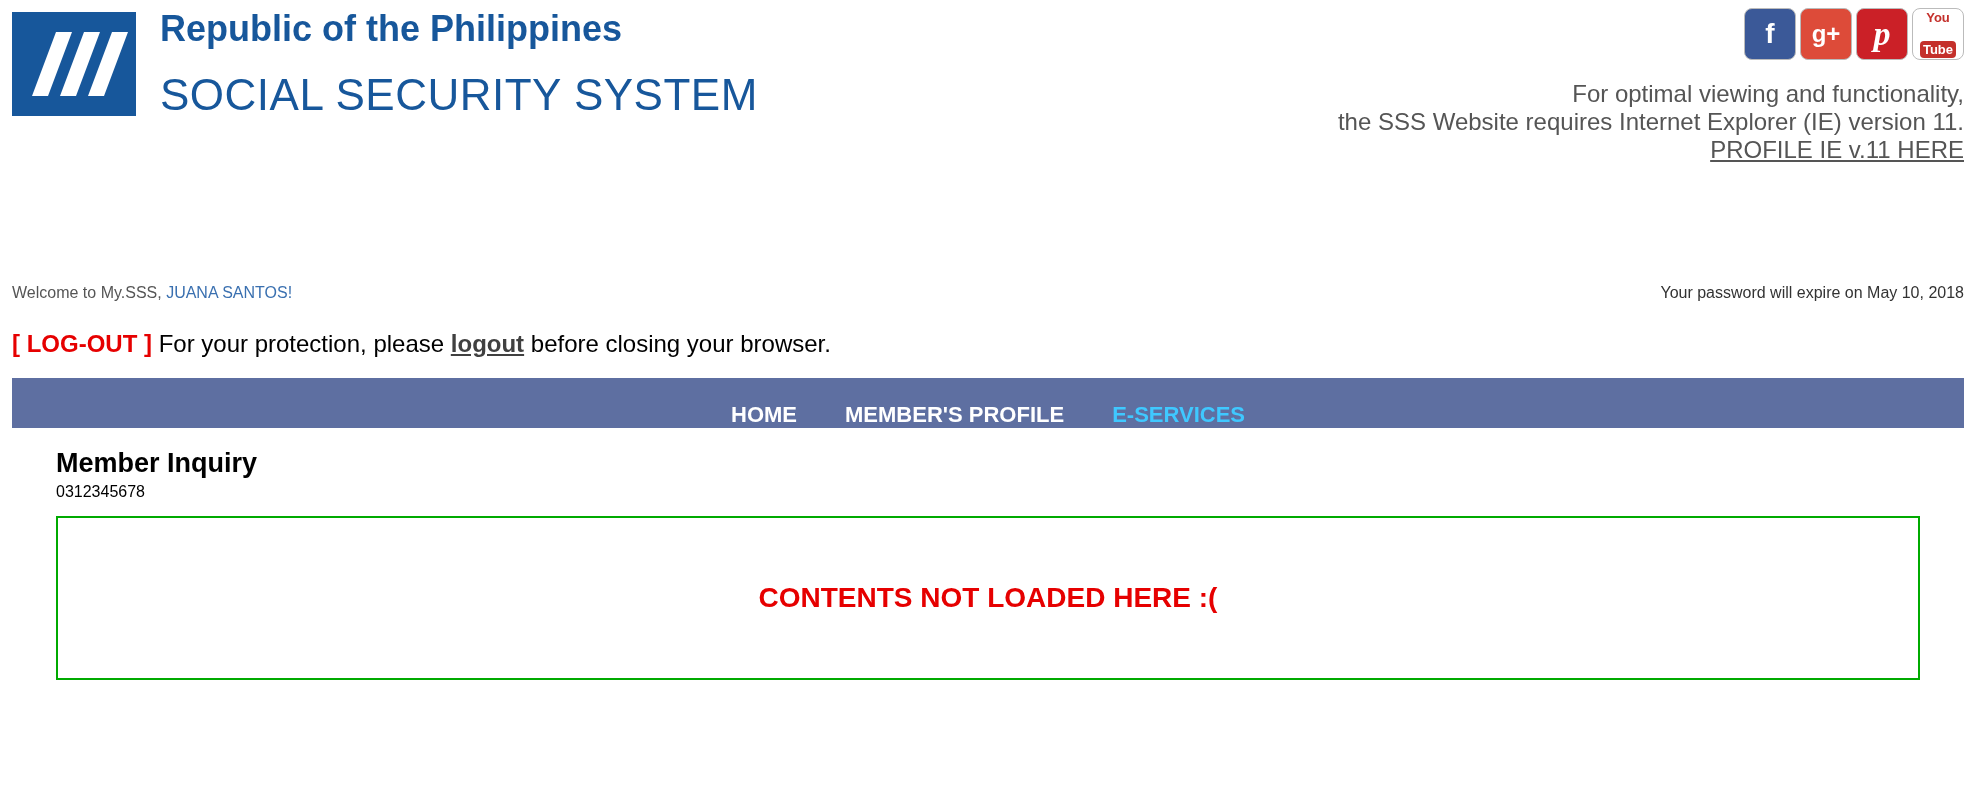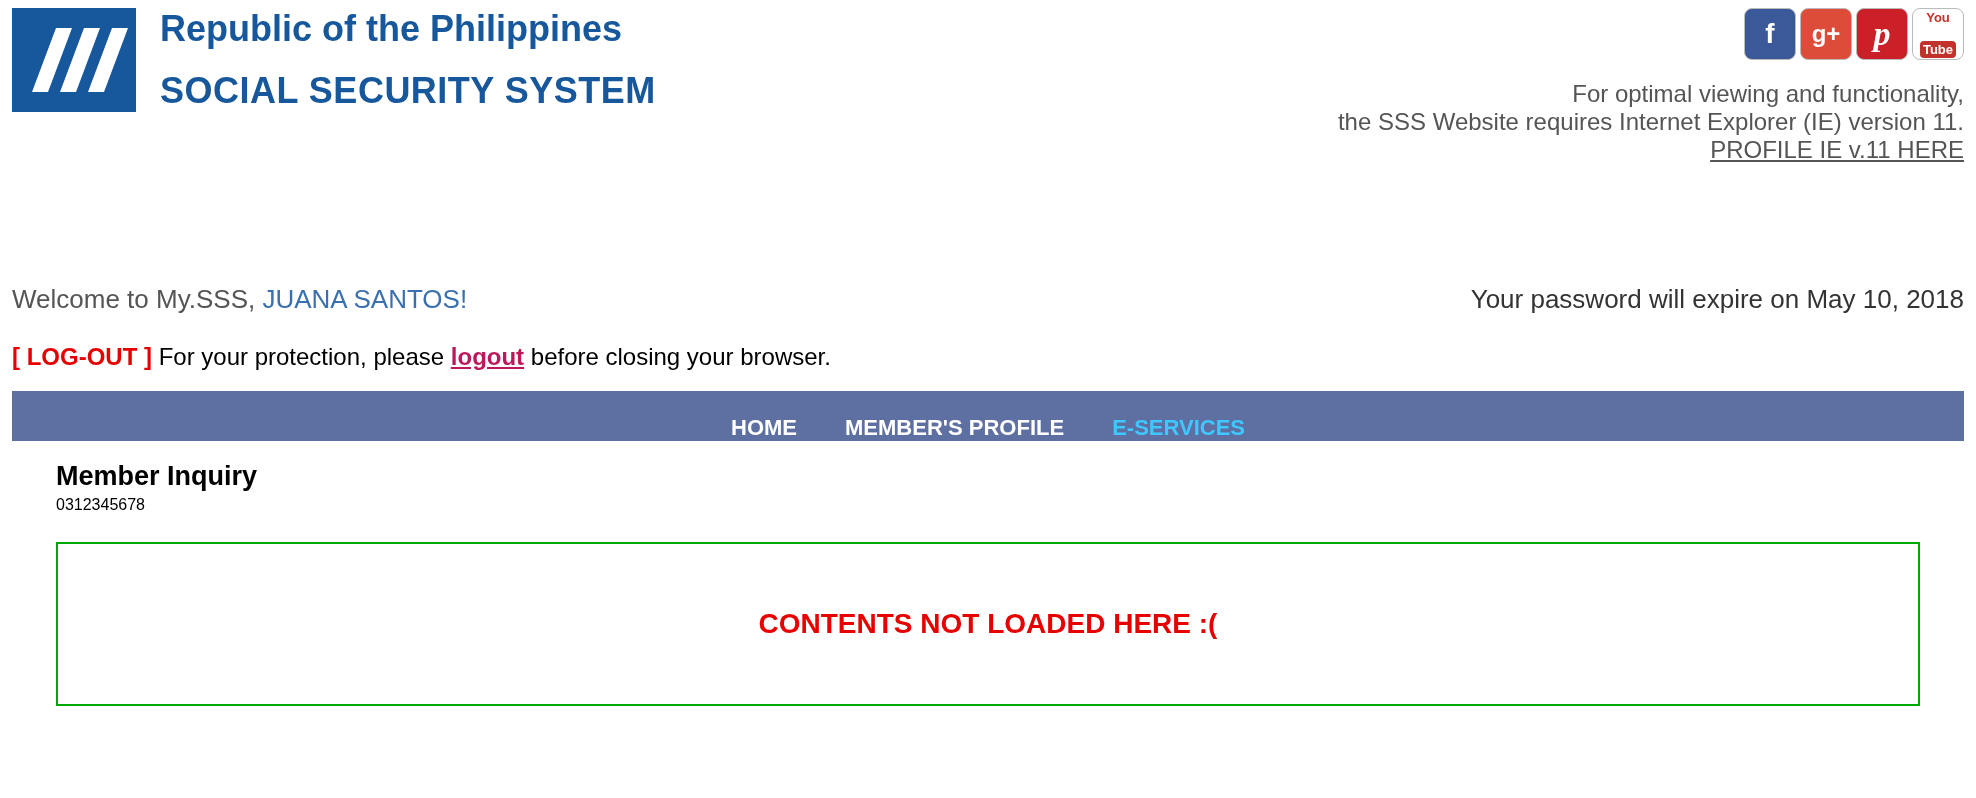--- a/index.html
+++ b/index.html
@@ -31,22 +31,22 @@
       flex-direction: column;
       gap: 20px;
     }
     .logo-line1 {
       color: #17579b;
       font-size: 36px;
       font-weight: bold;
     }
     .logo-line2 {
       color: #17579b;
-      font-size: 36px;
-      font-weight: bold;
+      font-size: 44px;
+      font-weight: normal;
       letter-spacing: 0.5px;
     }
     .right-block {
       text-align: right;
       color: #555;
       font-size: 24px;
     }
     .social-icons {
       display: flex;
       gap: 4px;
@@ -69,21 +69,21 @@
     .gp { background: #dd4b39; font-size: 24px; }
     .pin { background: #cb2027; font-family: Georgia, serif; font-style: italic; font-size: 34px; }
     .yt { background: #fff; color: #c4302b; font-size: 13px; font-weight: bold; padding: 8px; text-align:center;}
     .yt span { display:inline-block; background:#c4302b; color:#fff; border-radius:4px; padding: 1px 3px; margin-top:16px;}
     .download-link {
       text-decoration: underline;
       color: #555;
     }
     .welcome-row {
       margin-top: 120px;
-      font-size: 26px;
+      font-size: 16px;
       color: #555;
       display: flex;
       justify-content: space-between;
       align-items: baseline;
     }
     .welcome-left {
       display:inline;
     }
     .username {
       color: #3a70b0;
@@ -94,21 +94,21 @@
     .logout-row {
       margin-top: 28px;
       font-size: 24px;
       color: #000;
     }
     .logout-bracket {
       color: #e60000;
       font-weight: bold;
     }
     .logout-link {
-      color: #be185d;
+      color: #404040;
       font-weight: bold;
     }
     .navbar {
       margin-top: 20px;
       background: #5e6fa1;
       height: 50px;
       display: flex;
       align-items: flex-end;
       justify-content: center;
       gap: 48px;
@@ -128,21 +128,21 @@
     }
     .inquiry-title {
       font-weight: bold;
       font-size: 27px;
     }
     .inquiry-number {
       font-size: 16px;
       margin-top: 4px;
     }
     .content-box {
-      margin: 28px 44px 0 44px;
+      margin: 15px 44px 0 44px;
       border: 2px solid #0a0;
       height: 164px;
       display: flex;
       align-items: center;
       justify-content: center;
     }
     .content-msg {
       color: #e60000;
       font-weight: bold;
       font-size: 28px;

